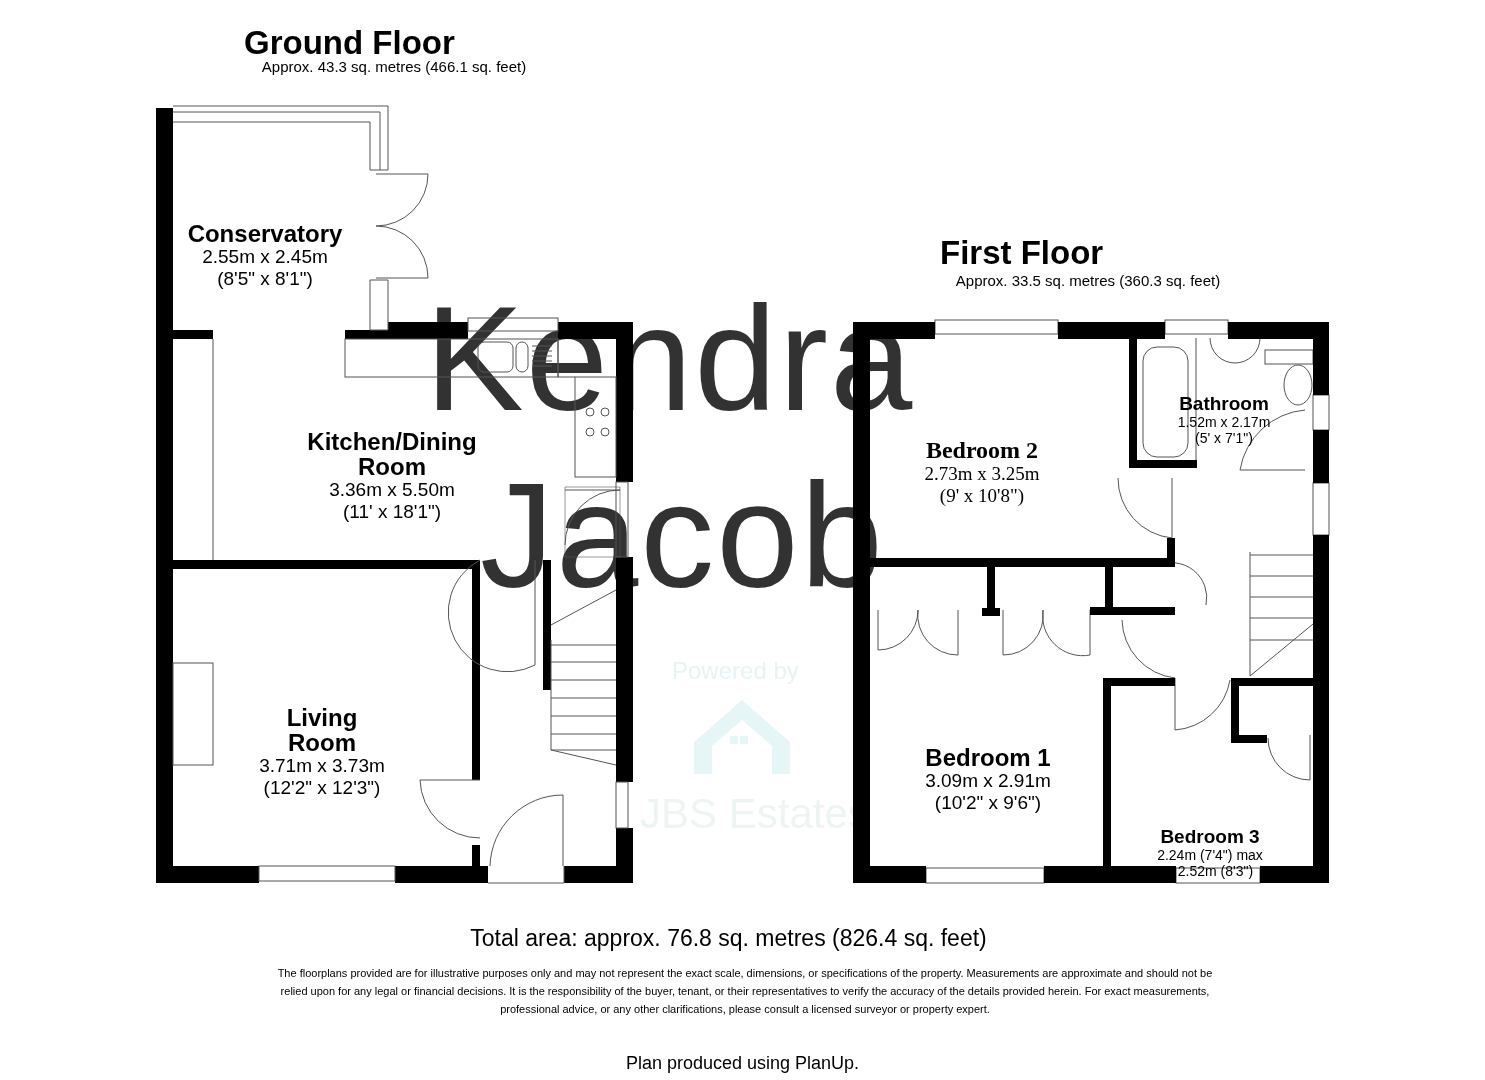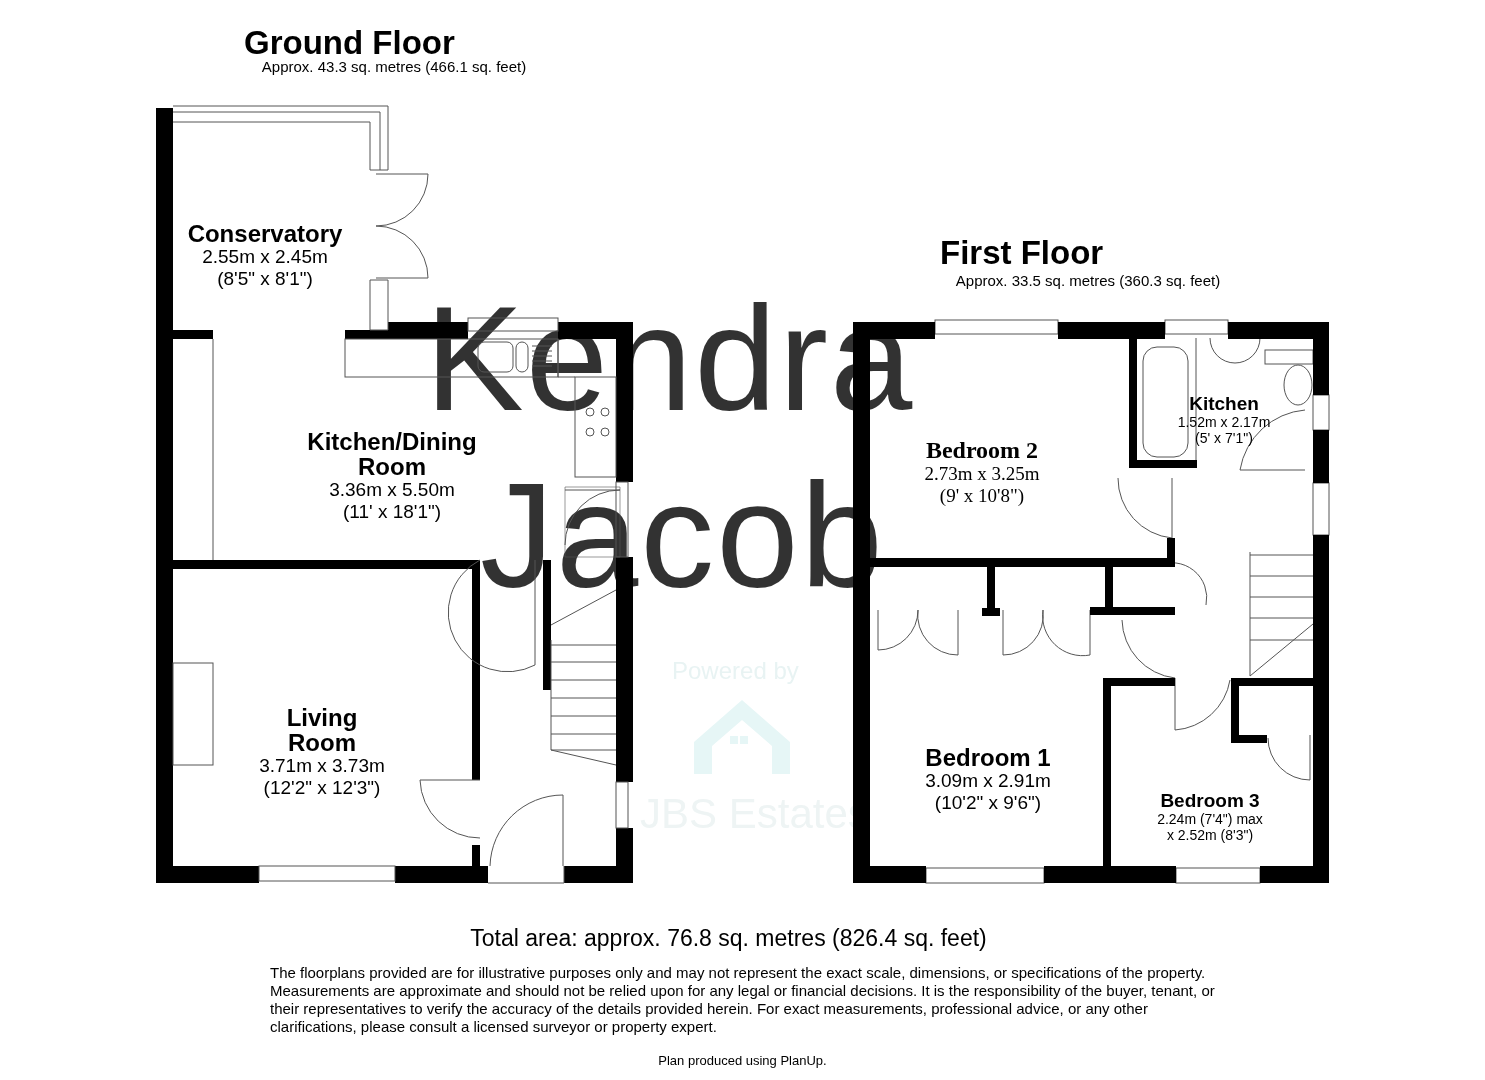--- a/index.html
+++ b/index.html
@@ -7,22 +7,22 @@
   .abs{position:absolute;}
   .floor-title{position:absolute;font-weight:bold;font-size:33px;text-align:left;white-space:nowrap;}
   .floor-sub{position:absolute;font-size:15px;text-align:center;white-space:nowrap;}
   .room-label{position:absolute;text-align:center;white-space:nowrap;line-height:1.05;margin-top:27px;}
   .room-name{font-weight:bold;font-size:24px;display:block;}
   .room-dim{font-size:19px;display:block;line-height:1.15;}
   .small .room-name{font-size:19px;}
   .small .room-dim{font-size:14px;}
   .plan{position:absolute;left:0;top:0;}
   .total{position:absolute;left:0;width:1457px;top:925px;text-align:center;font-size:23px;}
-  .disclaimer{position:absolute;left:270px;width:950px;top:964px;text-align:left;font-size:15px;line-height:18px;}
-  .produced{position:absolute;left:0;width:1485px;top:1053px;text-align:center;font-size:13px;}
+  .disclaimer{position:absolute;left:270px;width:950px;top:964px;text-align:center;font-size:11px;line-height:18px;}
+  .produced{position:absolute;left:0;width:1485px;top:1053px;text-align:center;font-size:18px;}
   .wm{position:absolute;color:#000000;font-size:148px;line-height:1;white-space:nowrap;font-family:"Liberation Sans",sans-serif;opacity:0.8;}
   .wm2{position:absolute;color:#e8f3f3;white-space:nowrap;}
 </style>
 </head>
 <body>
 
 <div class="wm" style="left:425px;top:285px;letter-spacing:2px;">Kendra</div>
 <div class="wm" style="left:480px;top:462px;letter-spacing:2px;">Jacob</div>
 <div class="wm2" style="left:672px;top:657px;font-size:24px;">Powered by</div>
 <svg class="abs" style="left:692px;top:698px;" width="100" height="78" viewBox="0 0 100 78">
@@ -169,32 +169,32 @@
 <div class="floor-title" style="left:940px;width:300px;top:226px;margin-top:8px;">First Floor</div>
 <div class="floor-sub" style="left:888px;width:400px;top:272px;">Approx. 33.5 sq. metres (360.3 sq. feet)</div>
 
 <div class="room-label" style="left:882px;width:200px;top:411px;font-family:Liberation Serif, serif;">
   <span class="room-name">Bedroom 2</span>
   <span class="room-dim">2.73m x 3.25m</span>
   <span class="room-dim">(9' x 10'8")</span>
 </div>
 
 <div class="room-label small" style="left:1154px;width:140px;top:367px;">
-  <span class="room-name">Kitchen</span>
+  <span class="room-name">Bathroom</span>
   <span class="room-dim">1.52m x 2.17m</span>
   <span class="room-dim">(5' x 7'1")</span>
 </div>
 
 <div class="room-label" style="left:888px;width:200px;top:718px;">
   <span class="room-name">Bedroom 1</span>
   <span class="room-dim">3.09m x 2.91m</span>
   <span class="room-dim">(10'2" x 9'6")</span>
 </div>
 
-<div class="room-label small" style="left:1120px;width:180px;top:764px;">
+<div class="room-label small" style="left:1120px;width:180px;top:800px;">
   <span class="room-name">Bedroom 3</span>
   <span class="room-dim">2.24m (7'4") max</span>
   <span class="room-dim">x 2.52m (8'3")</span>
 </div>
 
 <div class="total">Total area: approx. 76.8 sq. metres (826.4 sq. feet)</div>
 <div class="disclaimer">The floorplans provided are for illustrative purposes only and may not represent the exact scale, dimensions, or specifications of the property. Measurements are approximate and should not be relied upon for any legal or financial decisions. It is the responsibility of the buyer, tenant, or their representatives to verify the accuracy of the details provided herein.  For exact measurements, professional advice, or any other clarifications, please consult a licensed surveyor or property expert.</div>
 <div class="produced">Plan produced using PlanUp.</div>
 
 </body></html>

